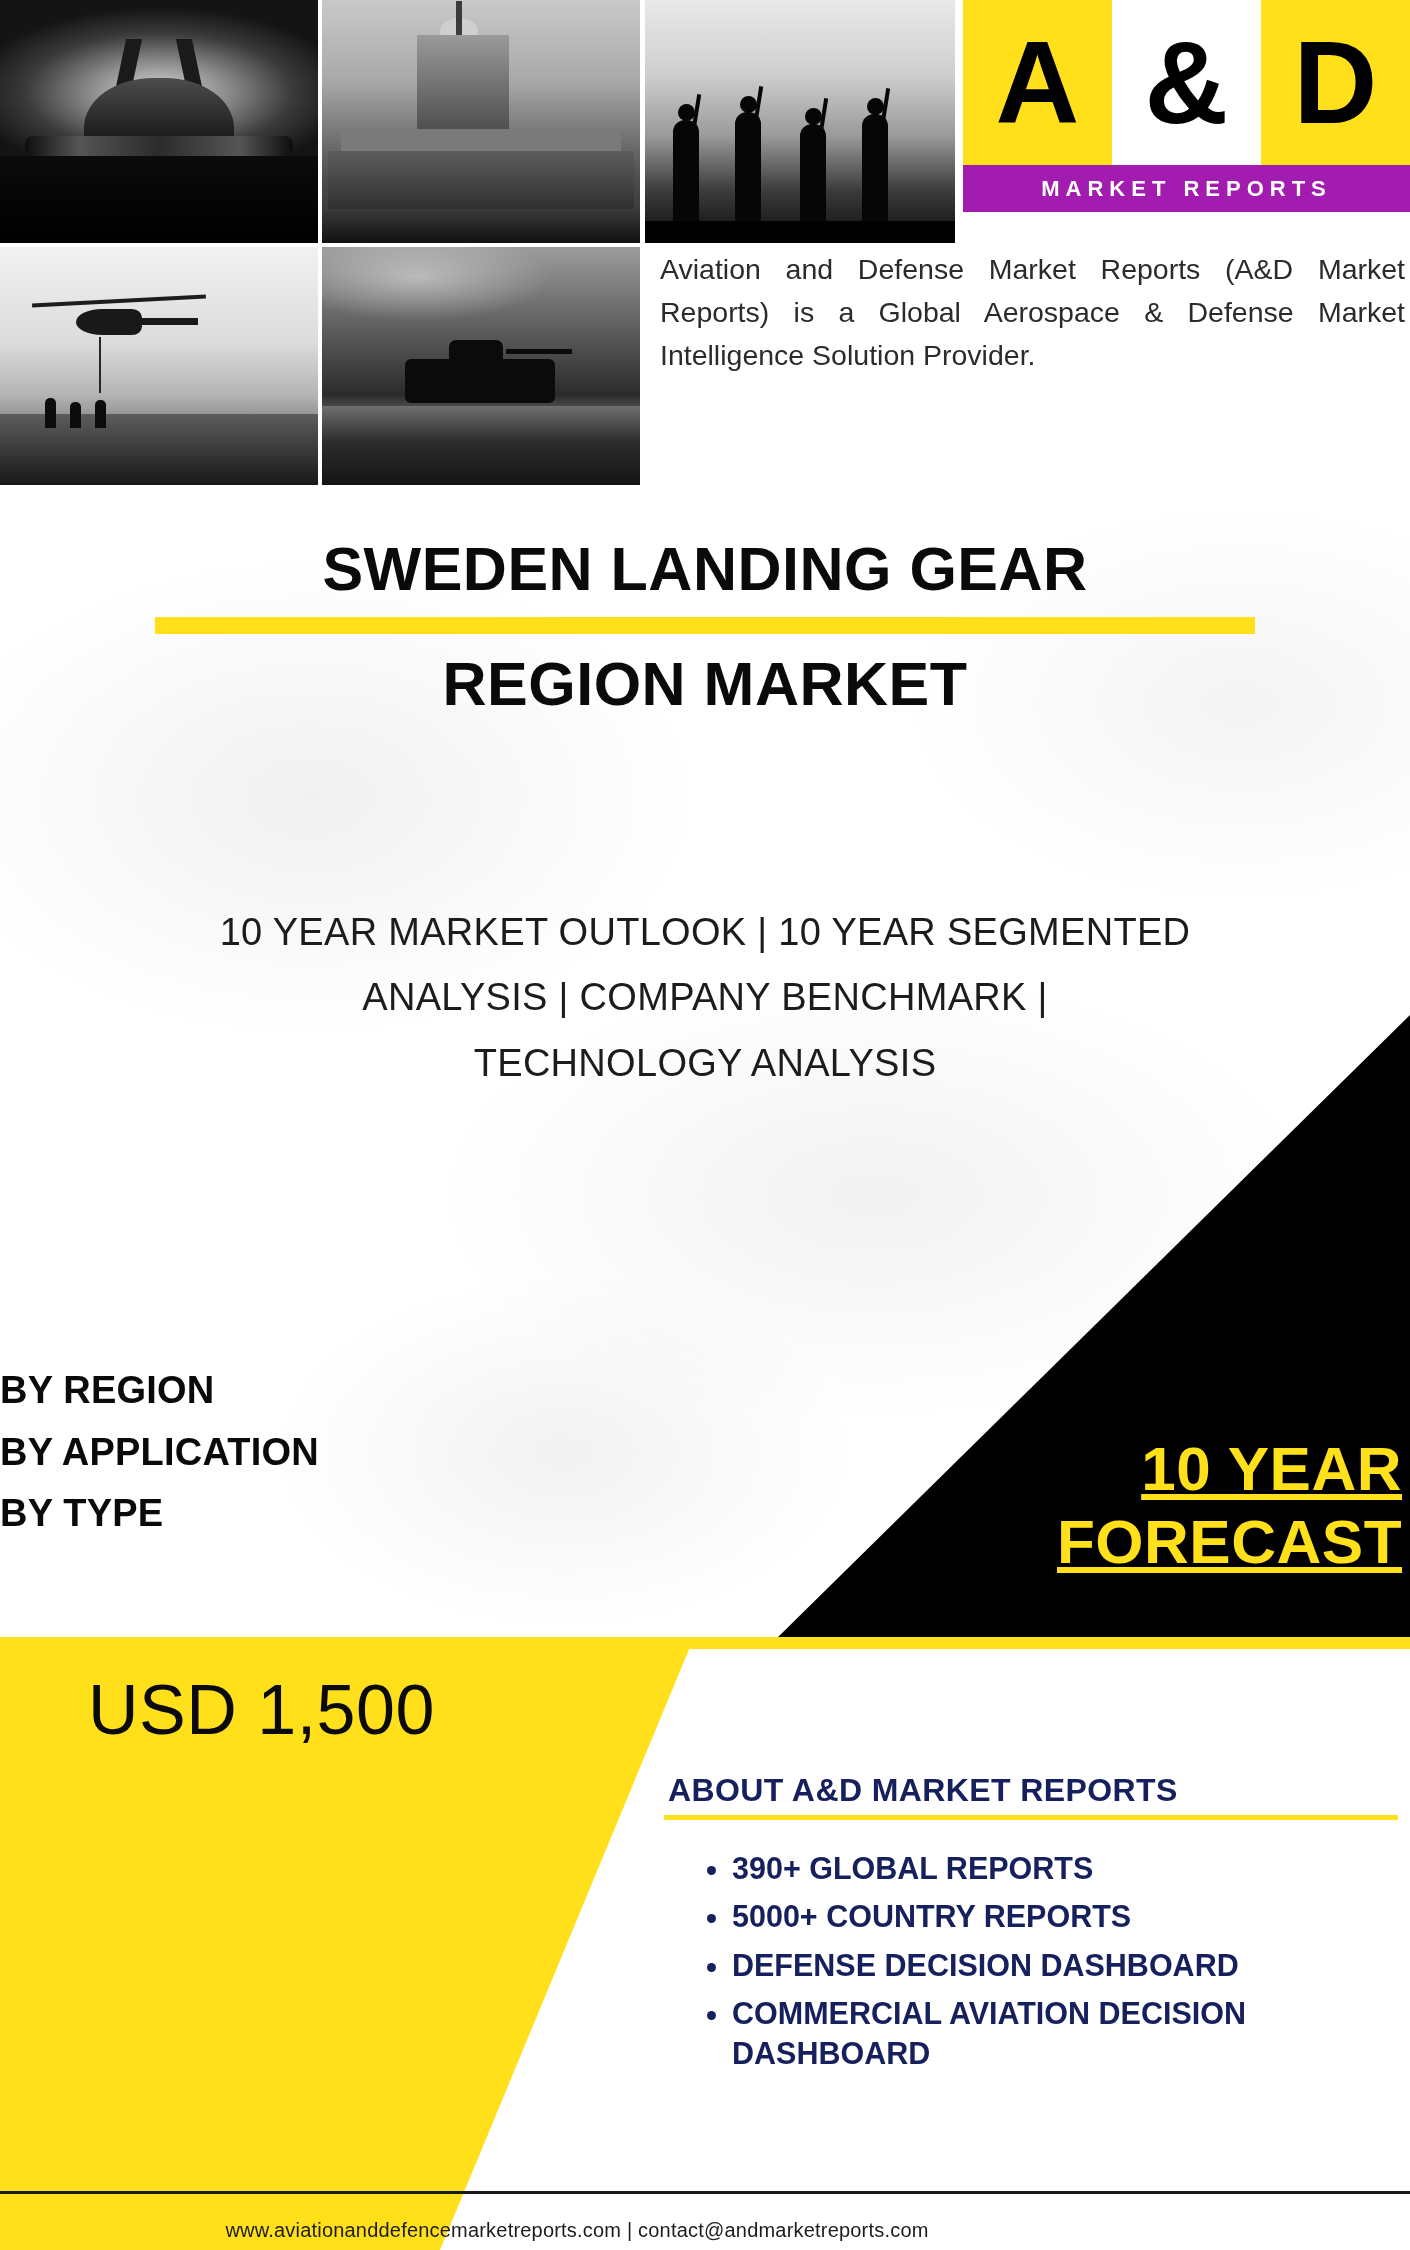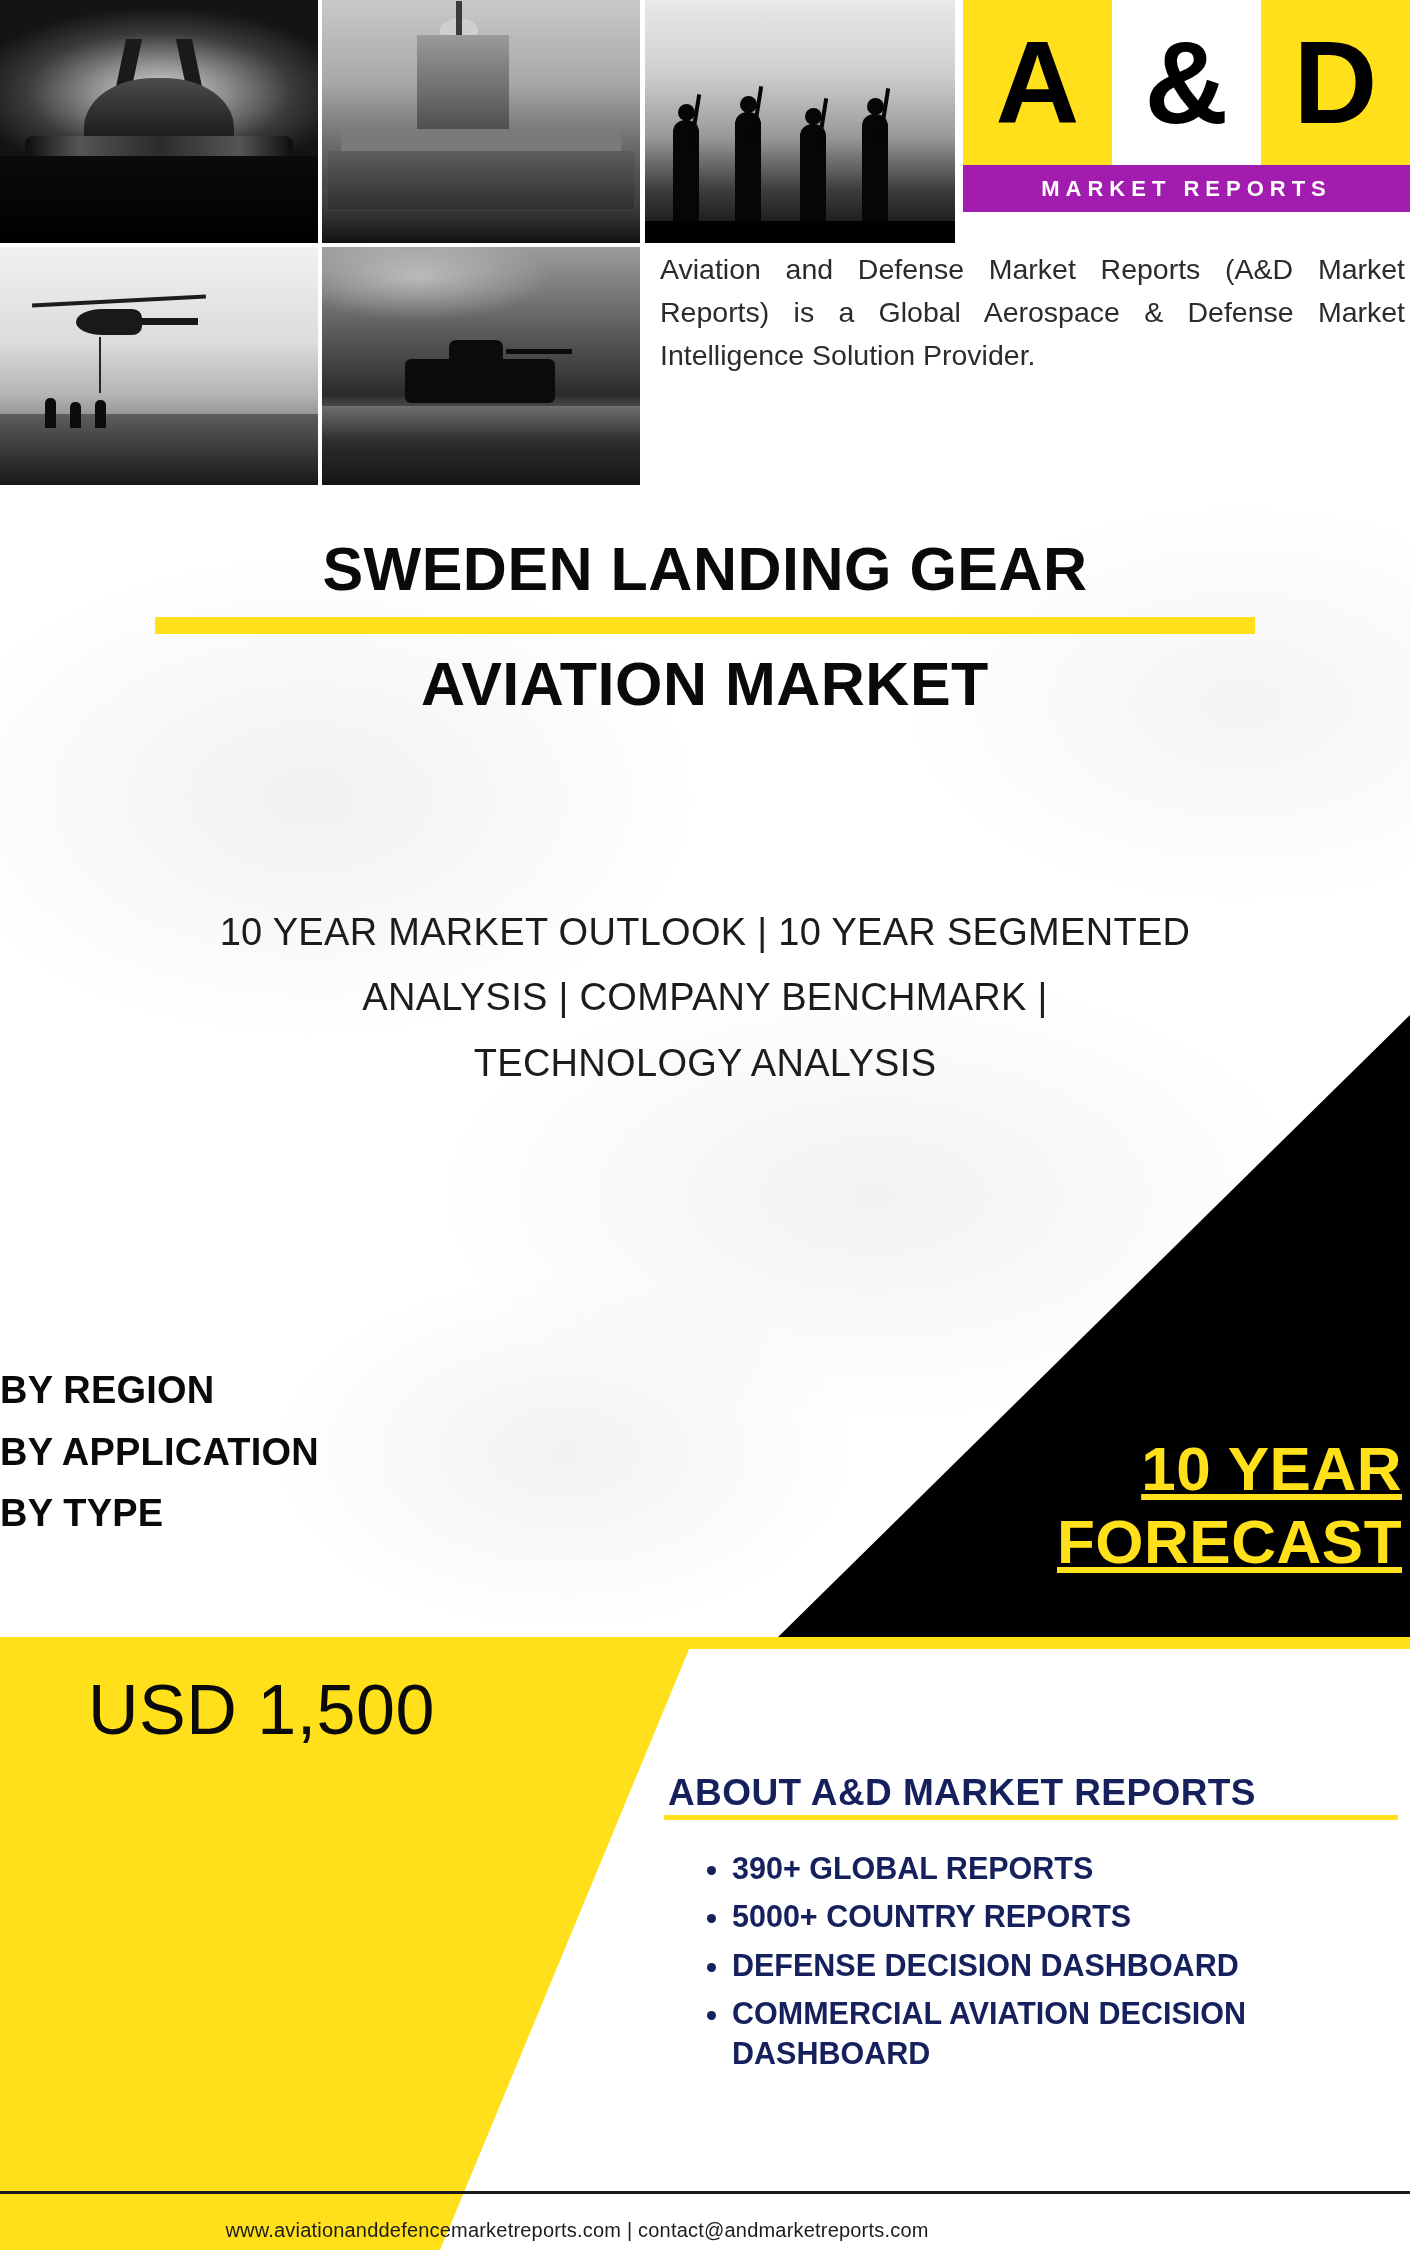--- a/index.html
+++ b/index.html
@@ -366,21 +366,21 @@
     font-weight: normal;
     color: #0a0a0a;
     letter-spacing: 0.5px;
   }
 
   
   .about-title {
     position: absolute;
     left: 668px; top: 1772px;
     width: 730px;
-    font-size: 37px;
+    font-size: 32px;
     font-weight: bold;
     color: #16205c;
     letter-spacing: 0.4px;
   }
   .about-underline {
     position: absolute;
     left: 664px; top: 1815px;
     width: 734px; height: 5px;
     background: #ffe01b;
   }
@@ -485,21 +485,21 @@
 
 <div class="watermark"></div>
 
 <svg class="black-triangle" viewBox="0 0 1410 1640" preserveAspectRatio="none">
   <polygon points="1410,1015 1410,1640 775,1640" fill="#000000"></polygon>
 </svg>
 
 <div class="title-wrap">
   <div class="title-line">SWEDEN LANDING GEAR</div>
   <div class="title-rule"></div>
-  <div class="title-line">AVIATION MARKET</div>
+  <div class="title-line">REGION MARKET</div>
 </div>
 
 <div class="subtitle">
   <div>10 YEAR MARKET OUTLOOK | 10 YEAR SEGMENTED</div>
   <div>ANALYSIS | COMPANY BENCHMARK |</div>
   <div>TECHNOLOGY ANALYSIS</div>
 </div>
 
 <div class="segments">
   <div>BY REGION</div>

